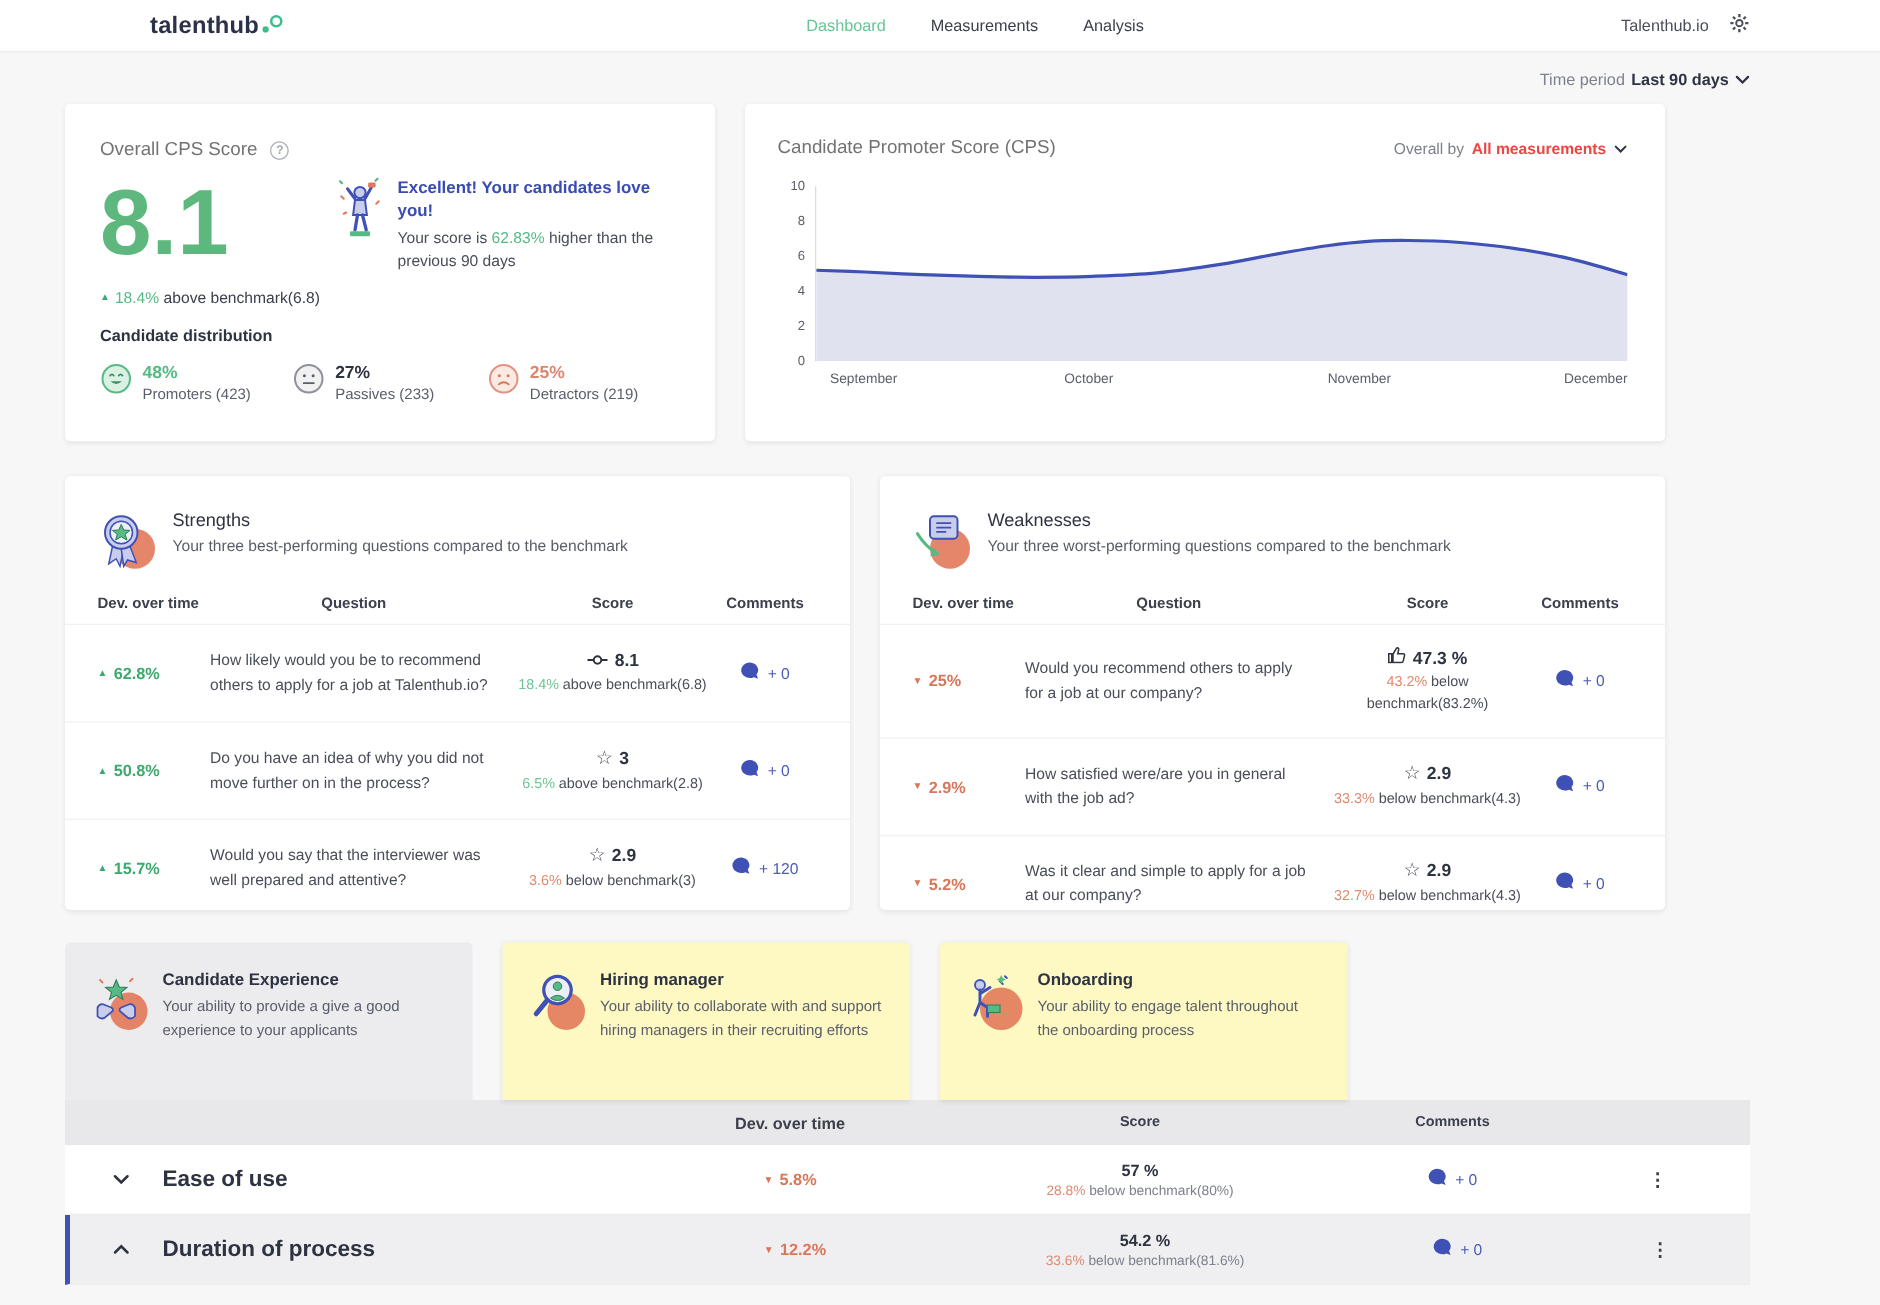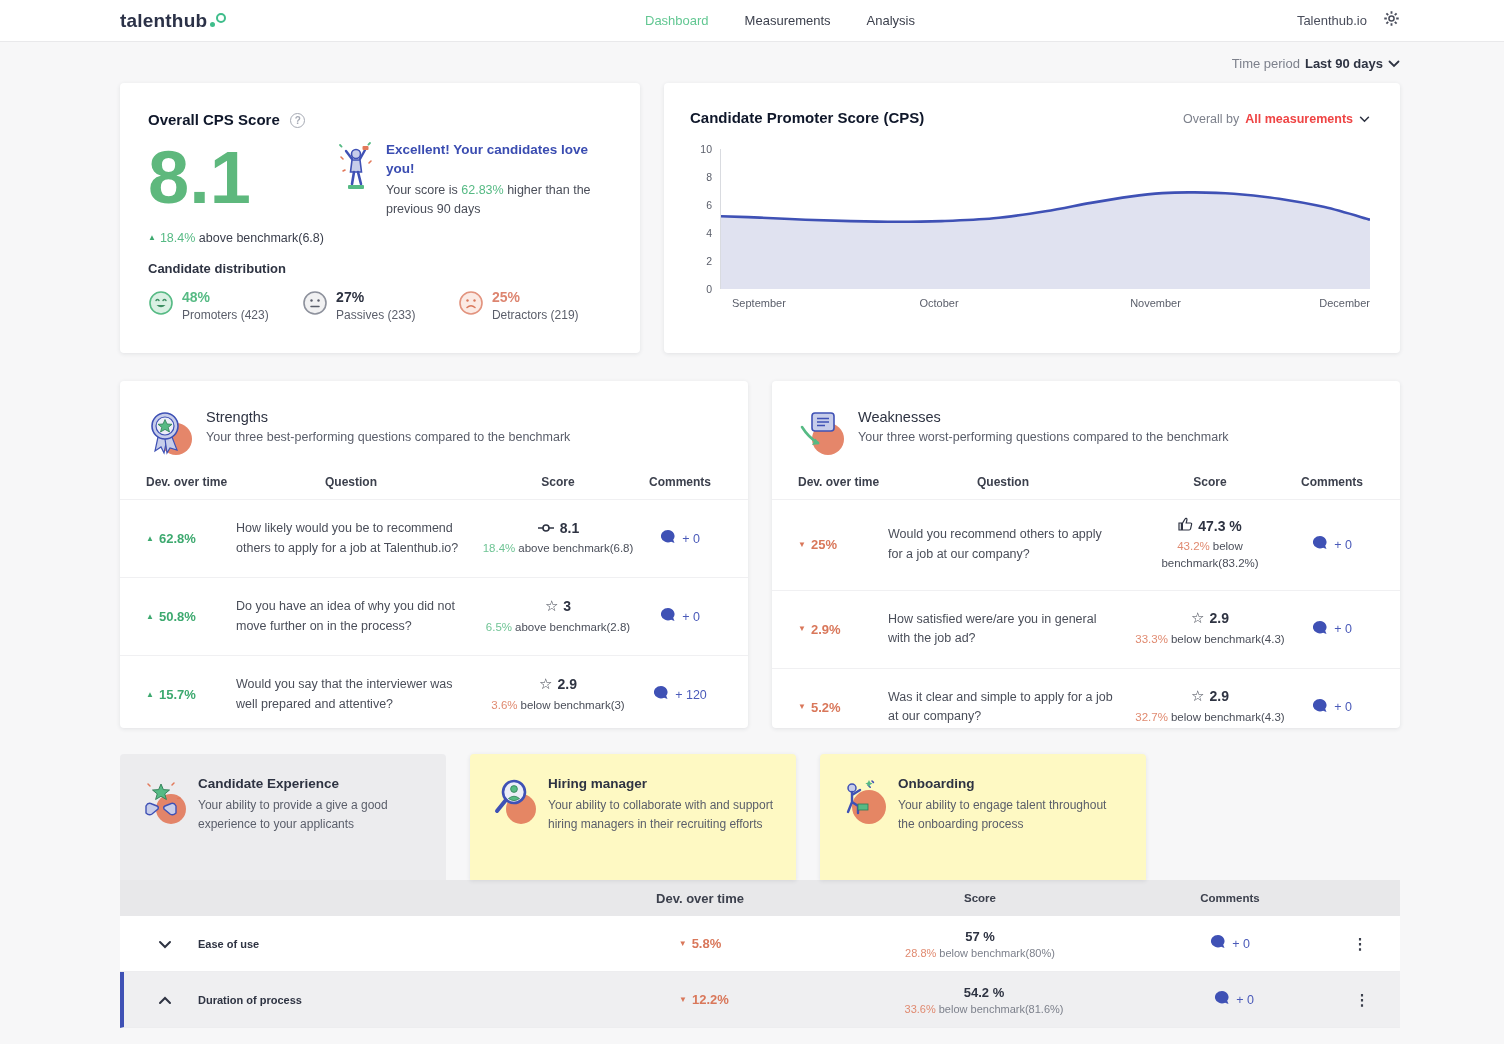--- a/index.html
+++ b/index.html
@@ -14,34 +14,34 @@
   .logo-mark { display:flex; align-items:flex-end; gap:1px; margin-left:1px; }
   .logo-dot { width:5px; height:5px; border-radius:50%; background:#3fbd8b; }
   .logo-ring { width:10px; height:10px; border-radius:50%; border:2.5px solid #3fbd8b; margin-bottom:4px; }
   .topnav { position:absolute; left:645px; display:flex; gap:36px; font-size:13px; }
   .topnav .nav-item { color:#3c404d; cursor:pointer; }
   .topnav .nav-item.active { color:#62c792; }
   .top-right { margin-left:auto; display:flex; align-items:center; gap:16px; }
   .account-name { font-size:13px; color:#4a4e5c; }
 
   
-  .content { padding:0 104px 0 120px; }
+  .content { padding:0 104px 0 52px; }
   .period-row { display:flex; justify-content:flex-end; align-items:center; gap:5px;
     padding:14px 0 12px 0; font-size:13px; }
   .period-label { color:#7d818c; }
   .period-value { font-weight:bold; color:#2e3342; }
 
   .card { background:#fff; border-radius:4px; box-shadow:0 1px 4px rgba(40,45,60,.10); }
 
   .row1 { display:grid; grid-template-columns:520px 736px; gap:24px; }
   .row2 { display:grid; grid-template-columns:628px 628px; gap:24px; margin-top:28px; }
 
   
   .overall-card { height:270px; padding:28px 28px 0 28px; position:relative; }
-  .card-title { font-size:15px; font-weight:bold; color:#0f172a; }
+  .card-title { font-size:15px; font-weight:normal; color:#737373; }
   .help-circle { display:inline-flex; width:15px; height:15px; border:1.2px solid #a6aab4;
     border-radius:50%; color:#a6aab4; font-size:10px; align-items:center; justify-content:center;
     margin-left:6px; vertical-align:1px; font-weight:bold; }
   .big-score { font-size:74px; font-weight:bold; color:#5eb87d; line-height:1.0; margin-top:12px; }
   .excellent-block { position:absolute; left:218px; top:58px; width:270px; }
   .excellent-row { display:flex; gap:12px; }
   .headline { font-size:13.5px; font-weight:bold; color:#3a4cb1; line-height:1.4; }
   .subline { font-size:12.5px; color:#4a4e59; line-height:1.55; margin-top:2px; }
   .green-num { color:#56ba84; }
   .bench-line { font-size:12.5px; color:#3c404d; margin-top:16px; display:flex; align-items:center; gap:4px; }
@@ -109,21 +109,21 @@
 
   
   .btable { margin-top:0; }
   .bt-head { height:36px; background:#e8e8ea; display:flex; align-items:center;
     font-size:11.5px; font-weight:bold; color:#3c404d; }
   .bt-row { display:flex; align-items:center; min-height:56px; background:#fff;
     border-bottom:1px solid #ededef; }
   .bt-row.expanded { background:#efeff1; border-left:4px solid #3f51b5; }
   .bt-name-col { width:460px; display:flex; align-items:center; gap:26px; padding-left:38px; }
   .bt-row.expanded .bt-name-col { padding-left:34px; }
-  .bt-name { font-size:11px; font-weight:bold; }
+  .bt-name { font-size:18px; font-weight:bold; }
   .bt-dev-col { width:240px; text-align:center; font-size:13px; font-weight:bold; color:#d9775a;
     display:flex; align-items:center; justify-content:center; gap:5px; }
   .bt-score-col { width:320px; text-align:center; }
   .bt-score-main { font-size:13px; font-weight:bold; }
   .bt-score-bench { font-size:11px; color:#7d818c; margin-top:3px; }
   .bt-com-col { width:180px; display:flex; align-items:center; justify-content:center; gap:6px; }
   .bt-kebab-col { flex:1; display:flex; justify-content:center; }
   .kebab { font-size:15px; color:#3c404d; letter-spacing:0; cursor:pointer; font-weight:bold; }
 
   .chev { display:inline-block; }

